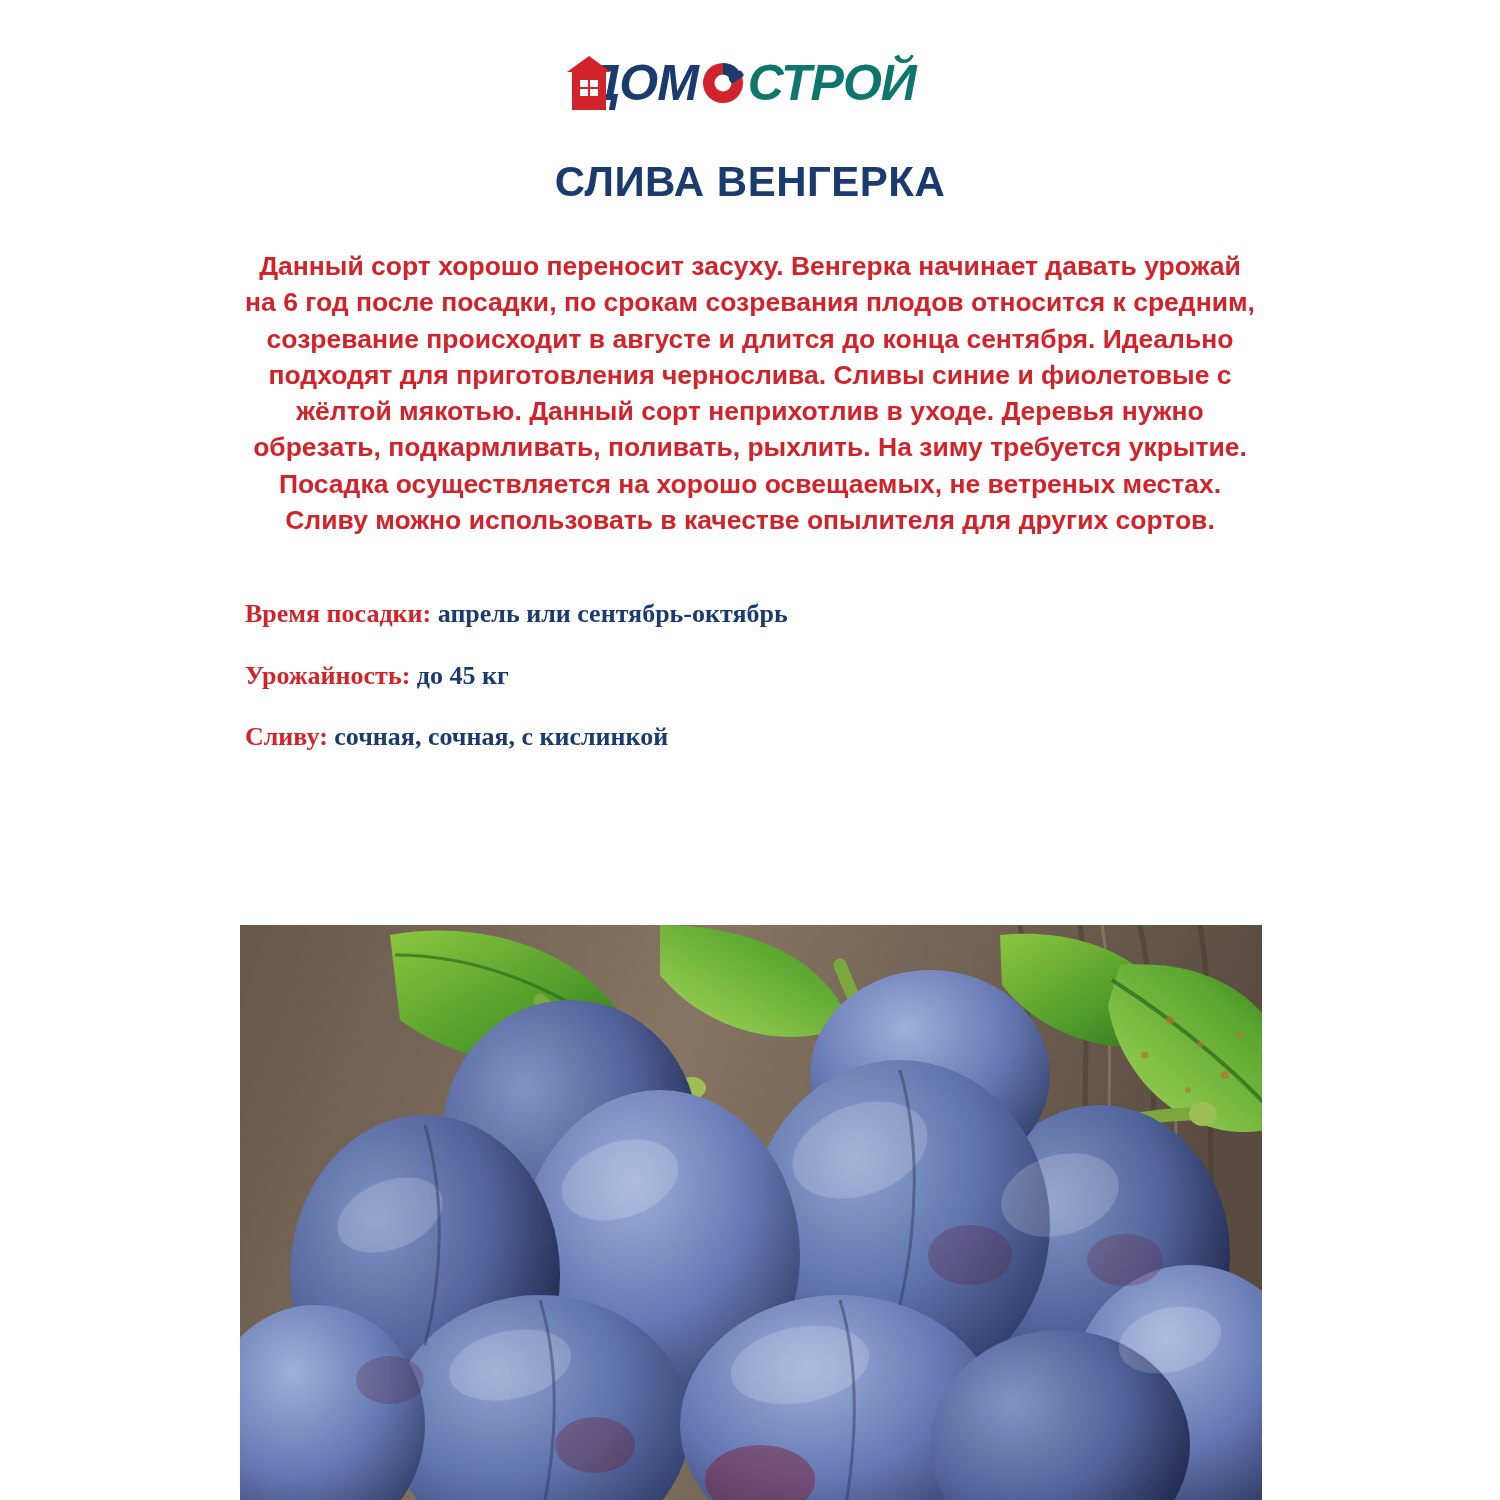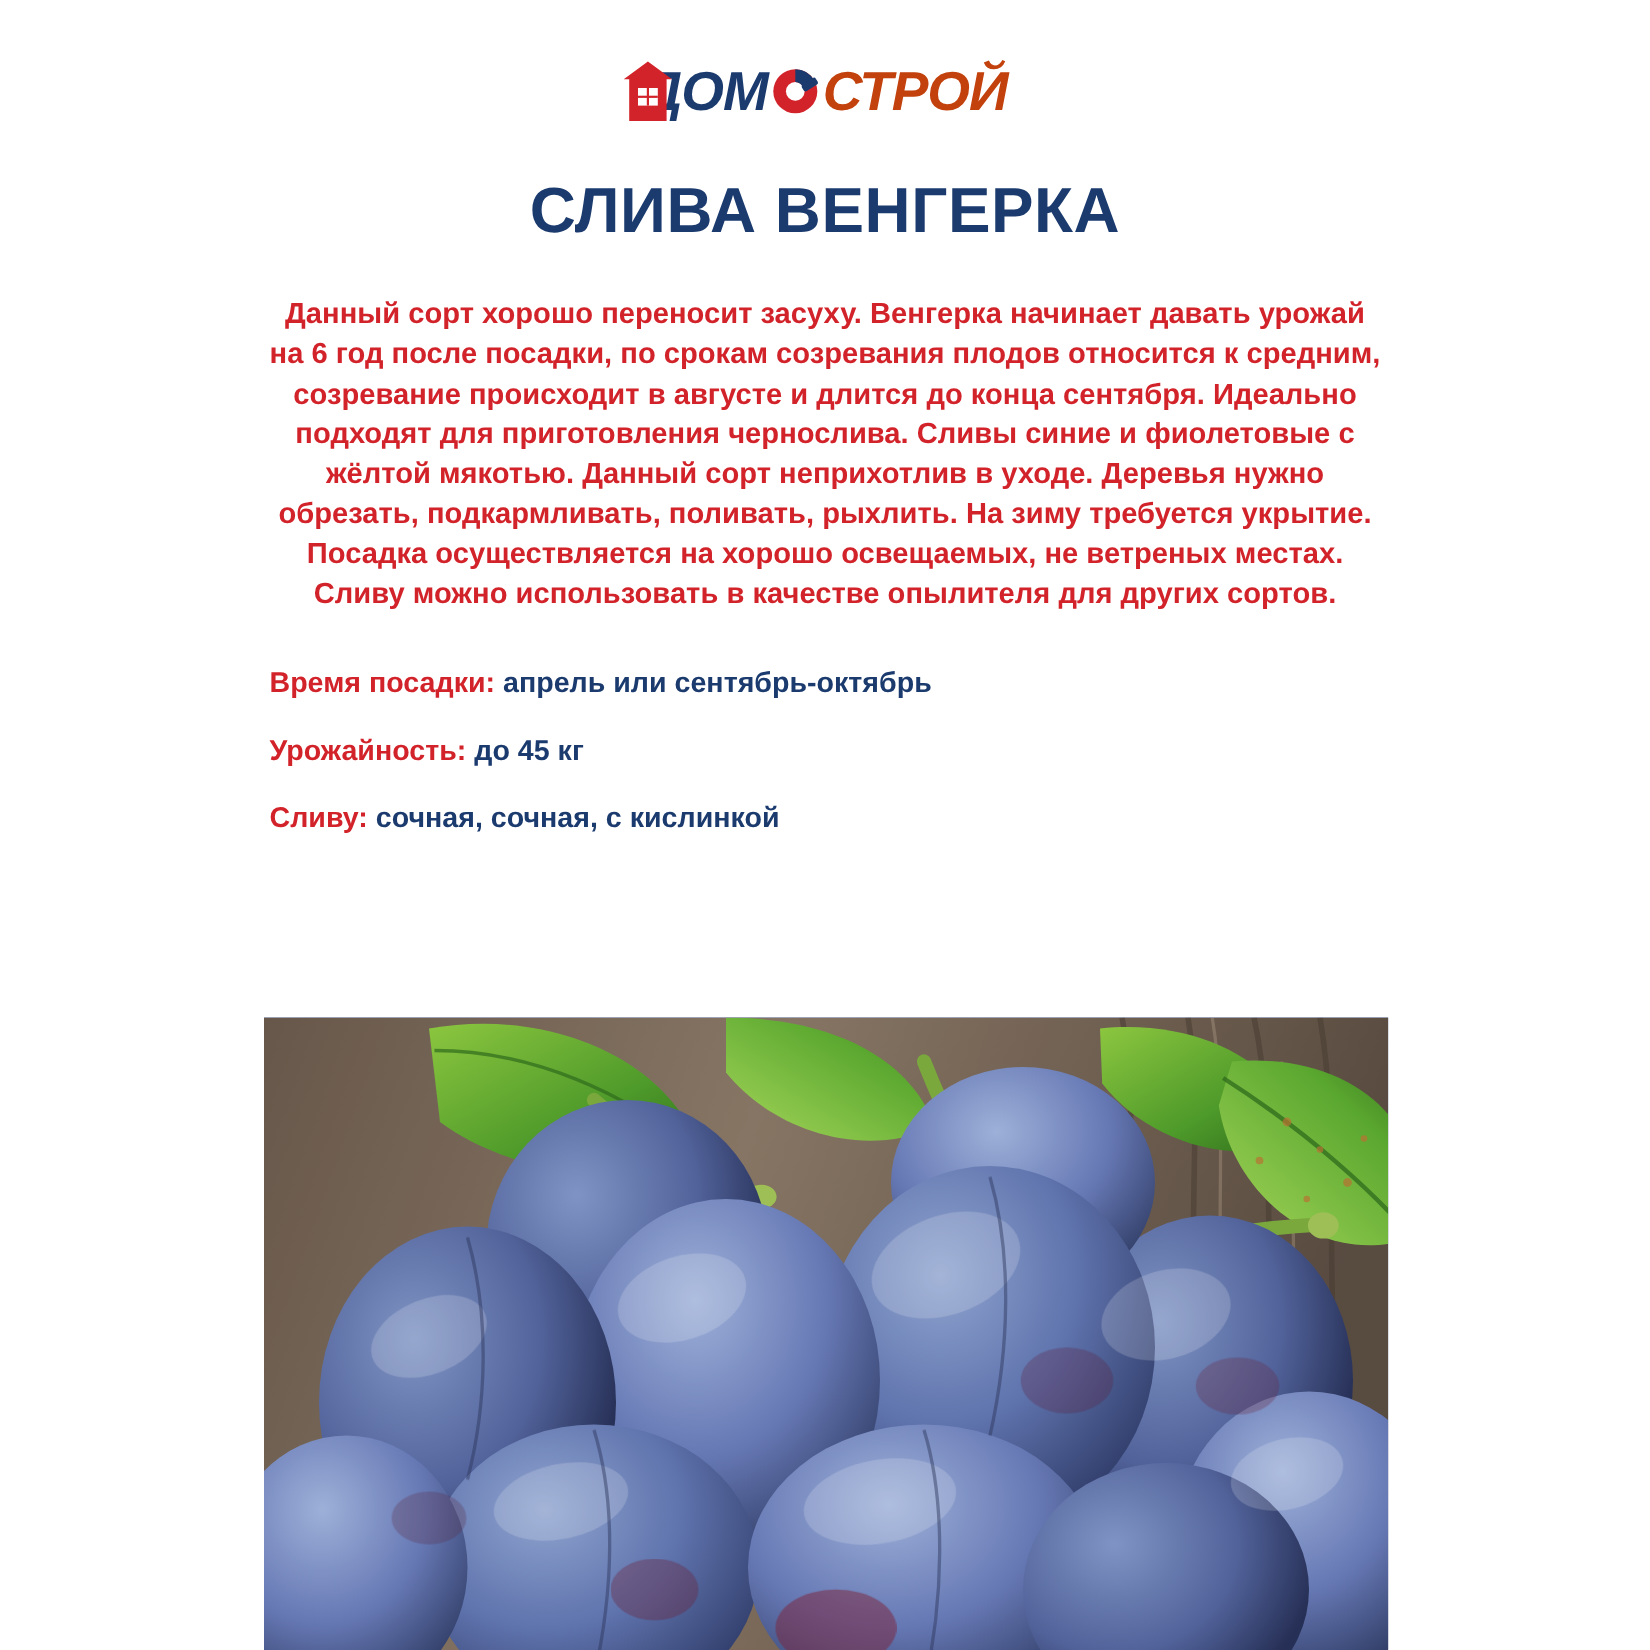--- a/index.html
+++ b/index.html
@@ -37,57 +37,58 @@
     line-height: 1;
     display: flex;
     align-items: center;
   }
   .logo-dom {
     color: #1b3b6f;
     font-style: italic;
     font-weight: bold;
   }
   .logo-stroy {
-    color: #c2410c;
+    color: #0f766e;
     font-style: italic;
     font-weight: bold;
   }
   .logo-o {
     position: relative;
     width: 46px;
     height: 46px;
     margin: 0 2px;
     display: inline-block;
   }
 
   
   .title {
     text-align: center;
     color: #1b3b6f;
-    font-size: 58px;
+    font-size: 42px;
     font-weight: bold;
     letter-spacing: 0.5px;
     margin-top: 42px;
   }
 
   
   .description {
     color: #d3232a;
     font-weight: bold;
     font-size: 26.5px;
     line-height: 1.37;
     text-align: center;
     margin: 42px auto 13px auto;
     width: 1010px;
   }
 
   
   .specs {
-    margin: 48px auto 0 auto;
+    margin: 60px auto 0 auto;
     width: 1010px;
+    font-family: Liberation Serif, serif;
   }
   .spec-row {
     font-size: 26px;
     line-height: 1.2;
     margin-bottom: 30px;
   }
   .spec-label {
     color: #d3232a;
     font-weight: bold;
   }

